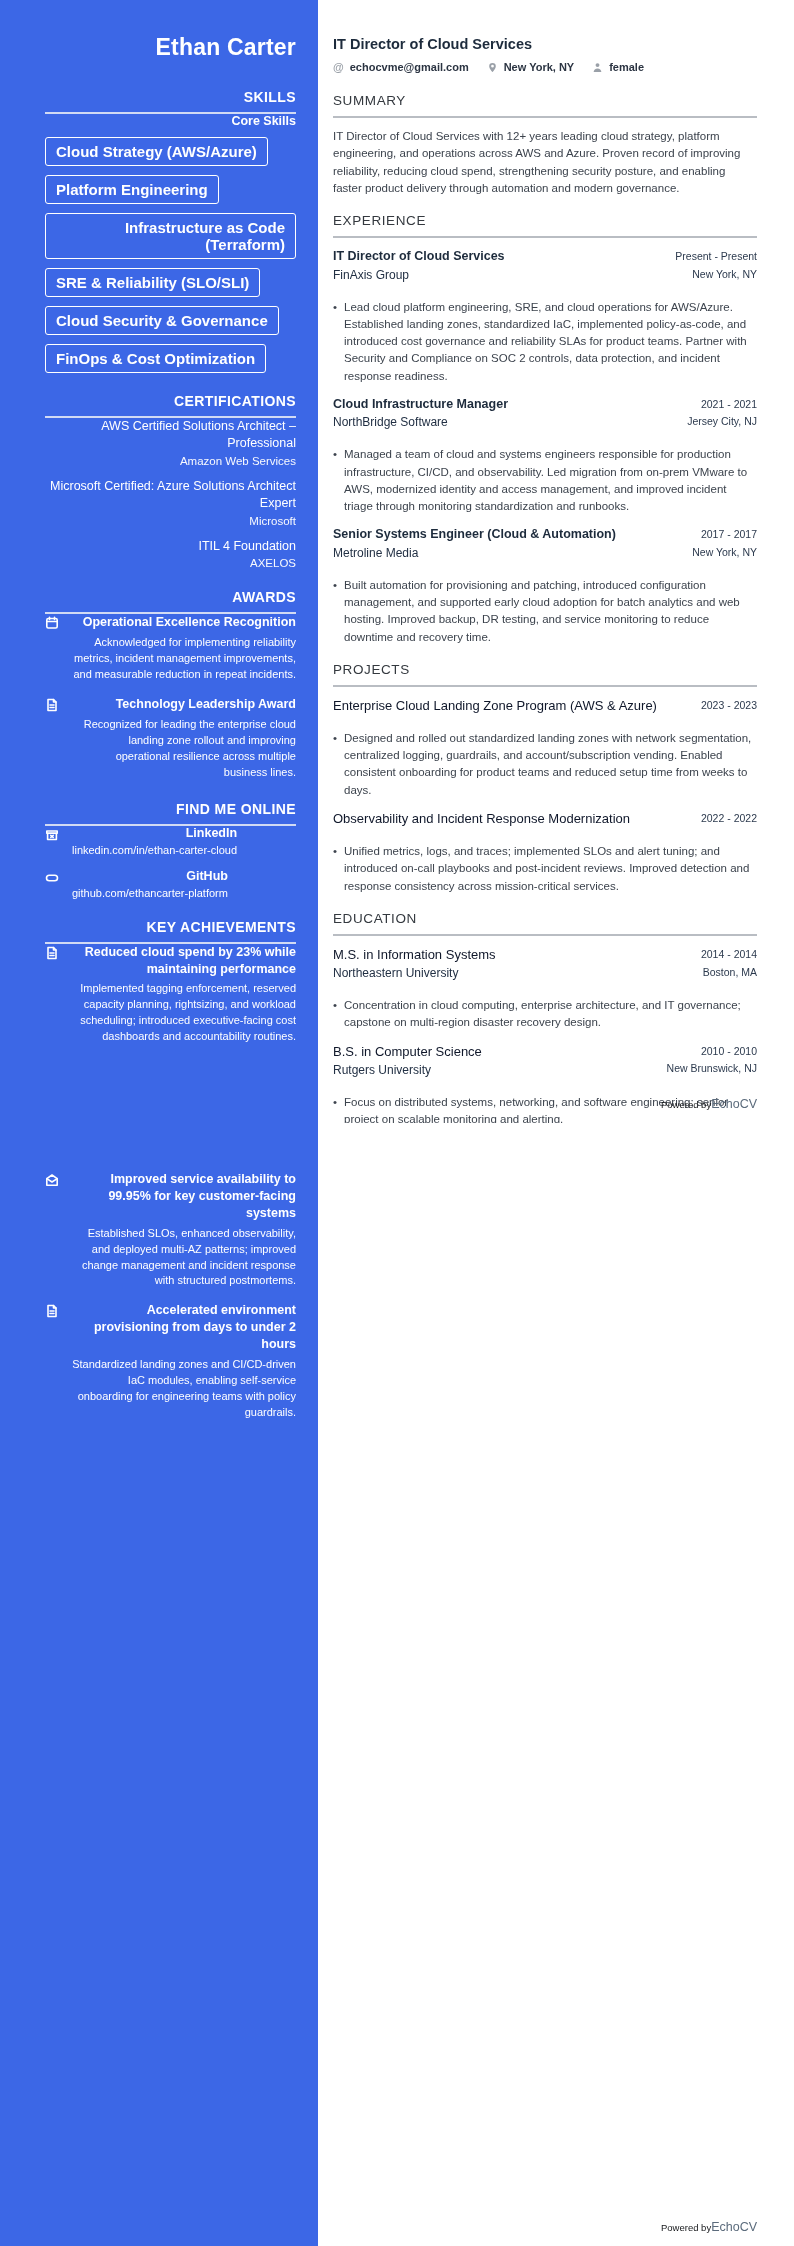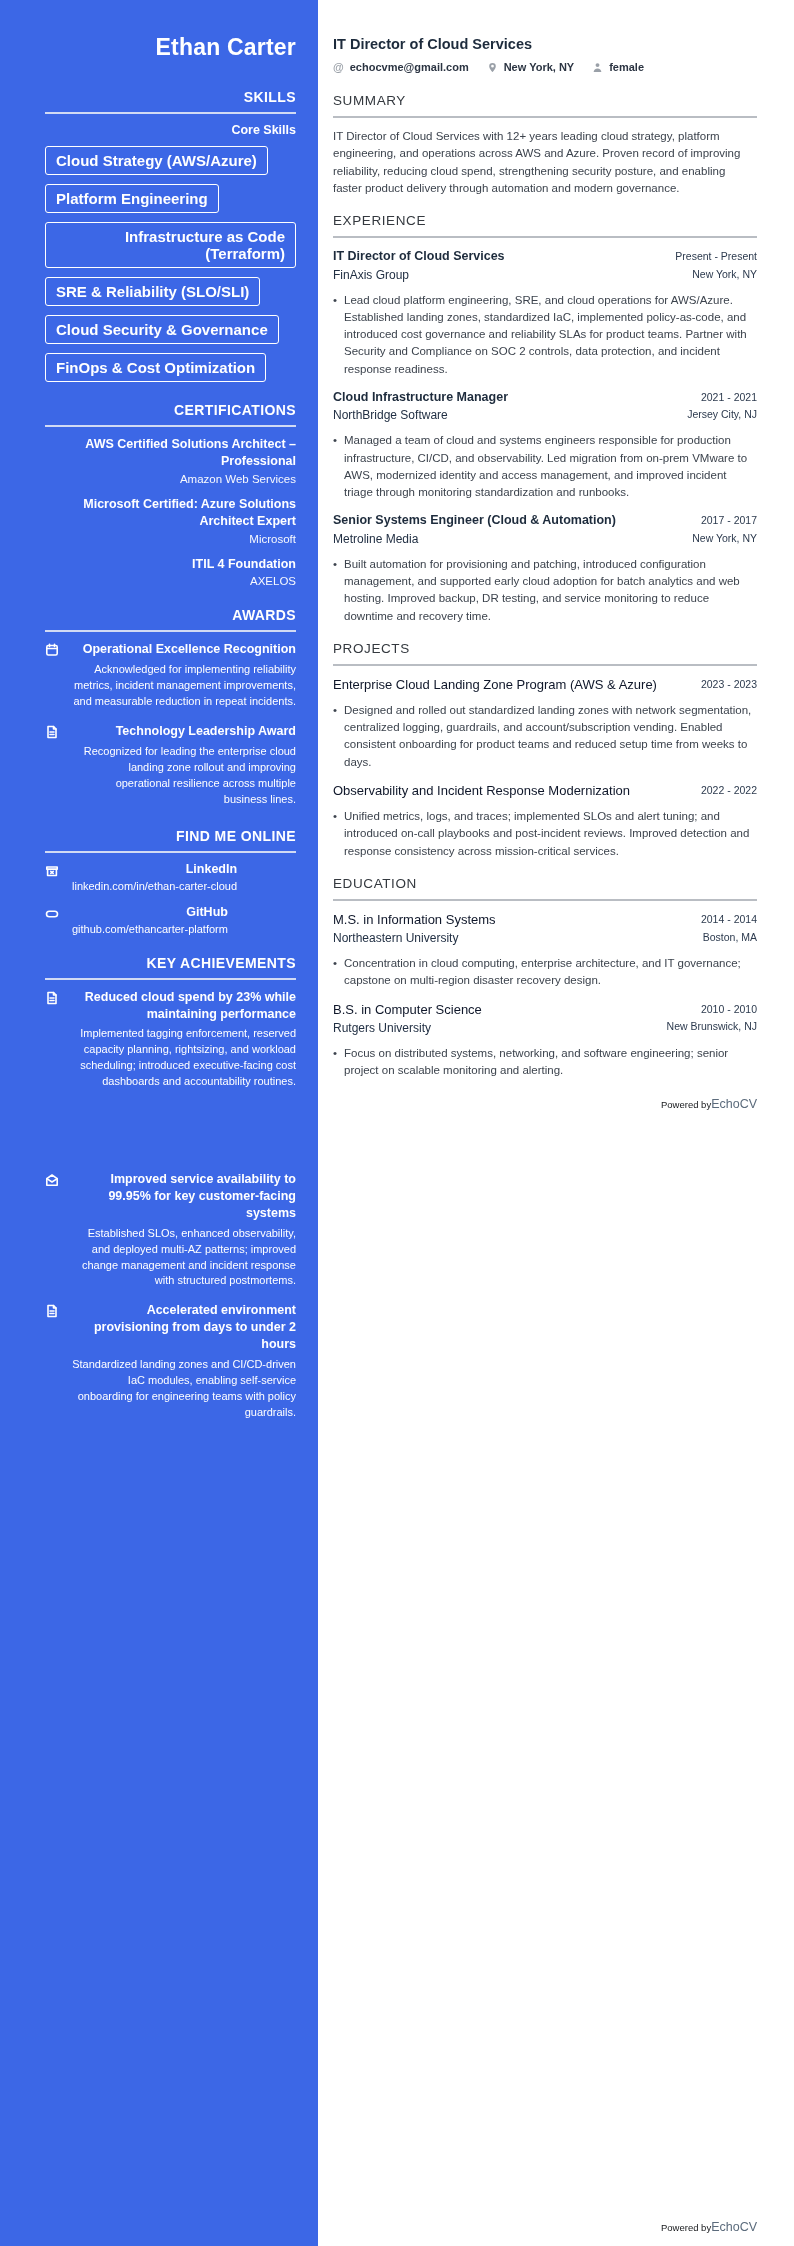--- a/index.html
+++ b/index.html
@@ -11,25 +11,25 @@
   *{margin:0;padding:0;box-sizing:border-box;}
   html,body{background:#e9e9e9;}
   body{font-family:"Liberation Sans","DejaVu Sans",sans-serif;width:794px;}
   .doc{width:794px;}
   .page{width:794px;height:1123px;background:#ffffff;display:flex;overflow:hidden;position:relative;}
   
   .sidebar{width:318px;flex:none;background:var(--blue);color:#fff;padding:34px 22px 20px 45px;text-align:right;}
   .sidebar.p2{padding-top:48px;}
   .name{font-size:23px;font-weight:bold;letter-spacing:.2px;margin-bottom:28px;}
   .s-section{margin-bottom:20px;}
-  .s-title{font-size:14px;font-weight:bold;letter-spacing:.4px;padding-bottom:7px;border-bottom:2px solid rgba(235,238,246,.85);margin-bottom:9px;}
+  .s-title{font-size:14px;font-weight:bold;letter-spacing:.4px;padding-bottom:7px;border-bottom:2px solid rgba(235,238,246,.85);margin-bottom:0;}
   .s-group{font-size:12.5px;font-weight:bold;margin-bottom:9px;}
   .tag{width:fit-content;border:1.5px solid #fff;border-radius:3px;padding:5px 10px;font-size:15px;font-weight:bold;margin-bottom:9px;}
   .cert{margin-bottom:11px;}
-  .cert-name{font-size:12.5px;font-weight:bold;line-height:1.35;margin-bottom:3px;}
+  .cert-name{font-size:12.5px;font-weight:normal;line-height:1.35;margin-bottom:3px;}
   .cert-issuer{font-size:11.5px;opacity:.96;}
   .s-item{display:flex;gap:13px;margin-bottom:13px;}
   .s-icon{flex:none;width:14px;height:14px;margin-top:2px;}
   .s-icon svg{width:14px;height:14px;display:block;stroke:#fff;fill:none;stroke-width:1.6;stroke-linecap:round;stroke-linejoin:round;}
   .s-item-title{font-size:12.5px;font-weight:bold;line-height:1.35;margin-bottom:4px;}
   .s-item-desc{font-size:11px;line-height:1.45;}
   .link-label{font-size:12.5px;font-weight:bold;margin-bottom:4px;}
   .link-url{font-size:11px;}
   
   .main{flex:1;padding:36px 37px 20px 15px;position:relative;color:var(--body);}
@@ -41,21 +41,21 @@
   .m-section{margin-bottom:16px;}
   .m-head{font-size:13.5px;color:#34393f;letter-spacing:.6px;padding-bottom:8px;border-bottom:2px solid var(--rule);margin-bottom:10px;}
   .m-text{font-size:11.5px;line-height:1.5;}
   .entry{margin-bottom:11px;}
   .row{display:flex;justify-content:space-between;align-items:flex-start;gap:10px;}
   .e-title{font-size:12.5px;font-weight:bold;color:var(--ink);line-height:1.4;}
   .e-title.plain{font-weight:normal;font-size:13px;color:#0f172a;}
   .e-company{font-size:12px;color:#223044;line-height:1.5;}
   .e-meta{font-size:10.5px;color:#2c3a4e;white-space:nowrap;line-height:1.6;flex:none;}
   .e-meta.wrap{white-space:normal;max-width:100px;text-align:center;line-height:1.35;}
-  .bullet{display:flex;gap:7px;font-size:11.5px;line-height:1.5;margin-top:8px;}
+  .bullet{display:flex;gap:7px;font-size:11.5px;line-height:1.5;margin-top:15px;}
   .bullet .dot::before{content:"\2022";}
   .footer{position:absolute;right:37px;bottom:12px;display:flex;align-items:baseline;}
   .f-text{font-size:9.5px;color:#16181b;}
   .f-brand{font-size:12.5px;color:#5b6b7c;}
 </style>
 </head>
 <body>
 
 <div class="doc">
 

